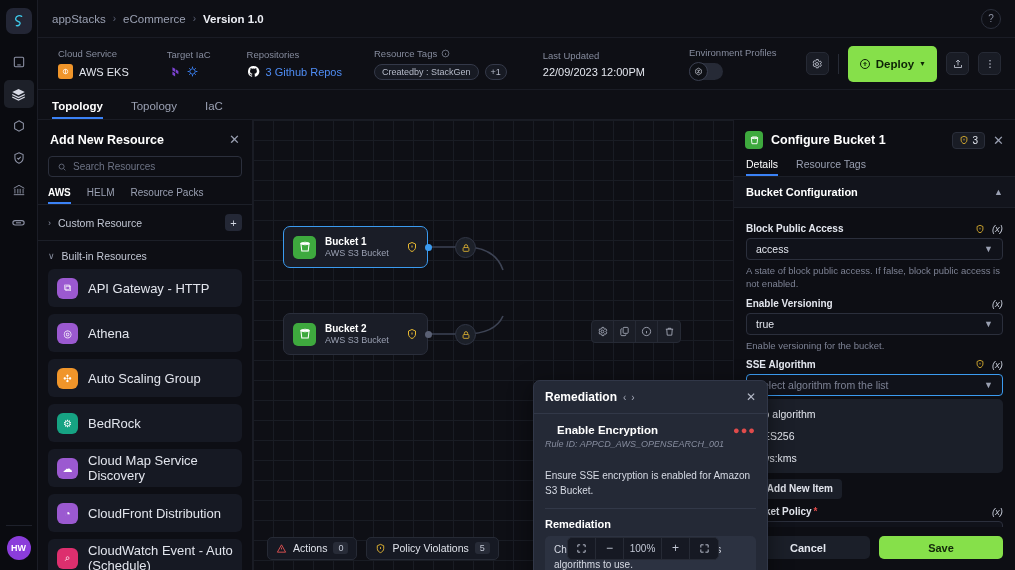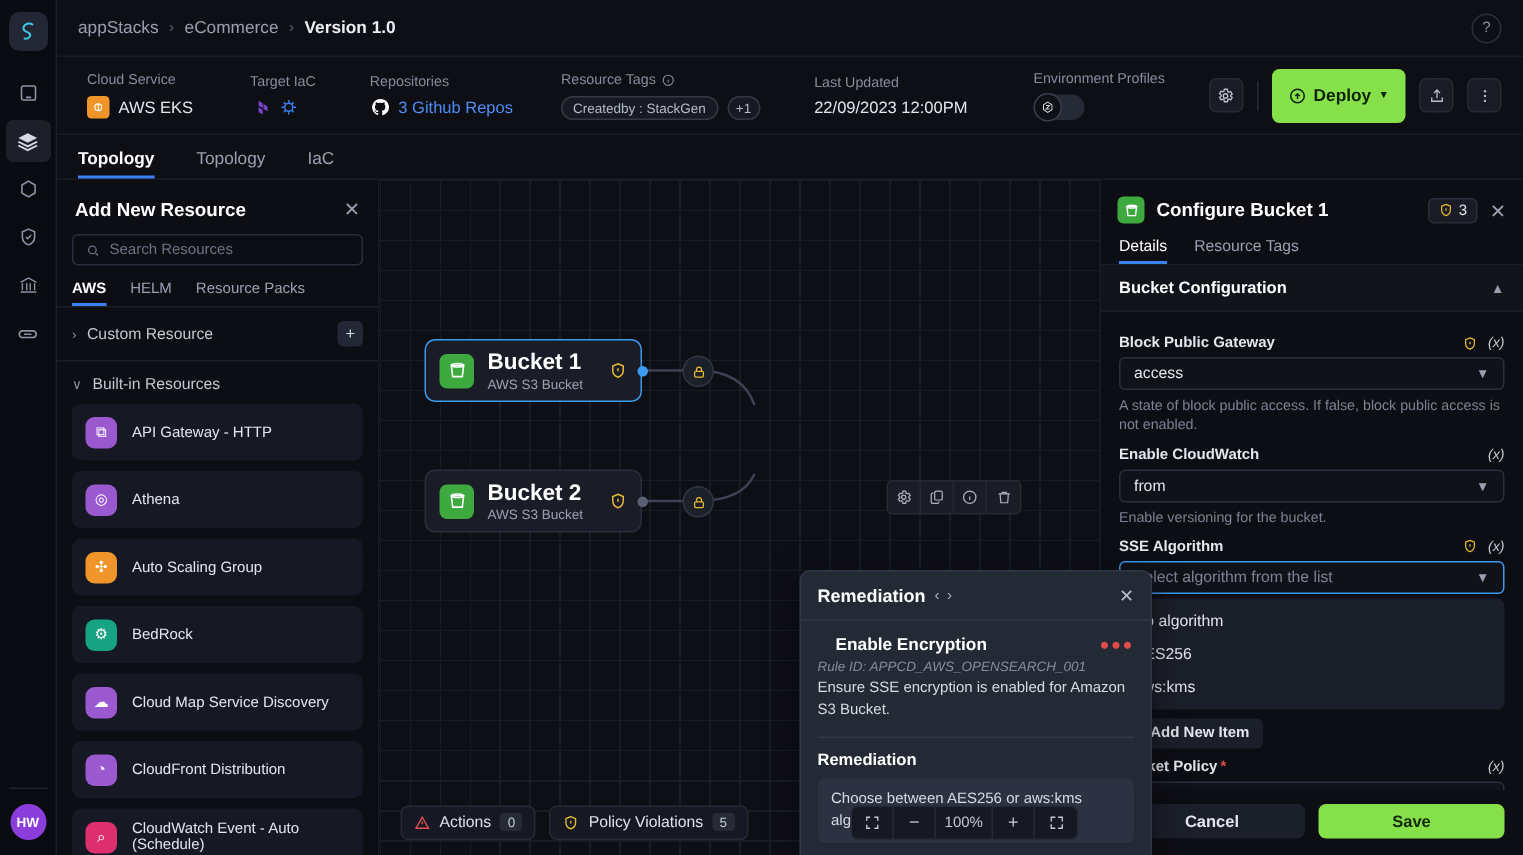--- a/index.html
+++ b/index.html
@@ -89,62 +89,62 @@
               border-bottom:1px solid #1c1f28;}
   .chev{color:#8a90a2;margin-right:7px;font-size:9px;}
   .addbtn{margin-left:auto;width:17px;height:17px;border-radius:4px;background:#242836;
           display:flex;align-items:center;justify-content:center;color:#d3d7e2;font-size:11px;}
   .rp-section2{display:flex;align-items:center;padding:9px 10px 7px 10px;font-size:10.5px;color:#c2c7d4;}
   .rlist{flex:1;overflow:hidden;padding:0 10px;}
   .ritem{height:38px;background:#161923;border-radius:6px;margin-bottom:7px;display:flex;
          align-items:center;gap:10px;padding:0 9px;}
   .ricon{width:21px;height:21px;border-radius:6px;display:flex;align-items:center;
          justify-content:center;font-size:10px;color:#fff;flex:0 0 21px;}
-  .rlabel{font-size:10px;color:#e2e5ed;}
+  .rlabel{font-size:13px;color:#e2e5ed;}
 
   
   .canvas{flex:1;position:relative;background:
       repeating-linear-gradient(to right, #191c24 0 1px, transparent 1px 20px),
       repeating-linear-gradient(to bottom, #191c24 0 1px, transparent 1px 20px),
       #0e0f15; min-width:0;}
 
   .node-toolbar{position:absolute;left:338px;top:200px;height:23px;background:#1a1d26;
                 border:1px solid #262a35;border-radius:4px;display:flex;}
   .nt-btn{width:22px;height:21px;display:flex;align-items:center;justify-content:center;
           color:#aeb3c1;font-size:11px;border-right:1px solid #262a35;}
   .nt-btn:last-child{border-right:none;}
 
   .node{position:absolute;width:145px;height:42px;background:#1a1d27;border:1px solid #2a2e3b;
         border-radius:7px;display:flex;align-items:center;padding:0 9px;gap:9px;}
   .node.sel{border:1.5px solid #3b9bf0;}
   .node-icon{width:23px;height:23px;border-radius:5px;background:#3ea93e;display:flex;
              align-items:center;justify-content:center;flex:0 0 23px;}
   .node-txt{display:flex;flex-direction:column;gap:1px;}
-  .node-name{font-size:15px;font-weight:bold;color:#fff;}
+  .node-name{font-size:10px;font-weight:bold;color:#fff;}
   .node-sub{font-size:9px;color:#9aa0b2;}
   .node-shield{margin-left:auto;color:#e8b931;font-size:12px;}
   .port{position:absolute;width:7px;height:7px;border-radius:50%;}
   .lockn{position:absolute;width:21px;height:21px;border-radius:50%;background:#1c2029;
          border:1px solid #313645;display:flex;align-items:center;justify-content:center;
          color:#e8b931;font-size:10px;}
 
   
   .remed{position:absolute;left:495px;top:260px;width:235px;height:228px;background:#242936;
          border:1px solid #313748;border-radius:7px;display:flex;flex-direction:column;
          box-shadow:0 6px 22px rgba(0,0,0,.5);overflow:hidden;}
   .rm-head{display:flex;align-items:center;gap:6px;padding:9px 11px;border-bottom:1px solid #323848;}
   .rm-title{font-size:12px;font-weight:bold;color:#fff;}
   .rm-arrows{display:flex;gap:5px;color:#a7acbb;font-size:10px;}
   .rm-close{margin-left:auto;color:#b5bac8;font-size:12px;}
   .rm-body{padding:10px 11px 0 11px;}
   .rm-h{display:flex;align-items:center;}
   .rm-h-t{font-size:11.5px;font-weight:bold;color:#fff;padding-left:12px;}
   .rm-dots{margin-left:auto;color:#e04b4b;letter-spacing:1px;font-size:11px;}
   .rm-rule{font-size:9px;color:#868c9e;font-style:italic;margin-top:3px;}
-  .rm-desc{font-size:10px;color:#d6dae4;margin-top:3px;line-height:1.45;}
+  .rm-desc{font-size:10px;color:#d6dae4;margin-top:20px;line-height:1.45;}
   .rm-div{height:1px;background:#323848;margin:10px 0 0 0;}
   .rm-sub{font-size:11px;font-weight:bold;color:#fff;margin-top:9px;}
   .rm-box{background:#2c3241;border-radius:5px;padding:7px 9px;margin-top:6px;font-size:10px;
           color:#d6dae4;line-height:1.45;}
 
   
   .bottom{position:absolute;left:0;right:0;bottom:0;height:44px;display:flex;align-items:center;
           padding:0 14px;gap:9px;pointer-events:none;}
   .pill{height:23px;background:#161923;border:1px solid #262a35;border-radius:5px;display:flex;
         align-items:center;gap:6px;padding:0 8px;font-size:10.5px;color:#dfe2ea;}
@@ -556,46 +556,46 @@
           <div class="ctab">Resource Tags</div>
         </div>
         <div class="cfg-sec">
           <span class="cfg-sec-t">Bucket Configuration</span>
           <span class="cfg-sec-c">▲</span>
         </div>
         <div class="cfg-body">
 
           
           <div class="frow">
-            <span class="flbl">Block Public Gateway</span>
+            <span class="flbl">Block Public Access</span>
             <span class="fright">
               <span class="fshield">
                 <svg width="10" height="10" viewBox="0 0 24 24" fill="none" stroke="#e8b931" stroke-width="2">
                     <path d="M12 3l7 3v6c0 4.5-3 7.5-7 9-4-1.5-7-4.5-7-9V6z"></path>
                     <path d="M12 9v4M12 16h.01"></path>
                   </svg>
               </span>
               <span class="fx">(x)</span>
             </span>
           </div>
           <div class="fsel">
             <span>access</span>
             <span class="car">▼</span>
           </div>
           <div class="fhint">A state of block public access. If false, block public access is not enabled.</div>
 
           
           <div class="frow">
-            <span class="flbl">Enable CloudWatch</span>
+            <span class="flbl">Enable Versioning</span>
             <span class="fright">
               <span class="fx">(x)</span>
             </span>
           </div>
           <div class="fsel">
-            <span>from</span>
+            <span>true</span>
             <span class="car">▼</span>
           </div>
           <div class="fhint">Enable versioning for the bucket.</div>
 
           
           <div class="frow">
             <span class="flbl">SSE Algorithm</span>
             <span class="fright">
               <span class="fshield">
                 <svg width="10" height="10" viewBox="0 0 24 24" fill="none" stroke="#e8b931" stroke-width="2">

